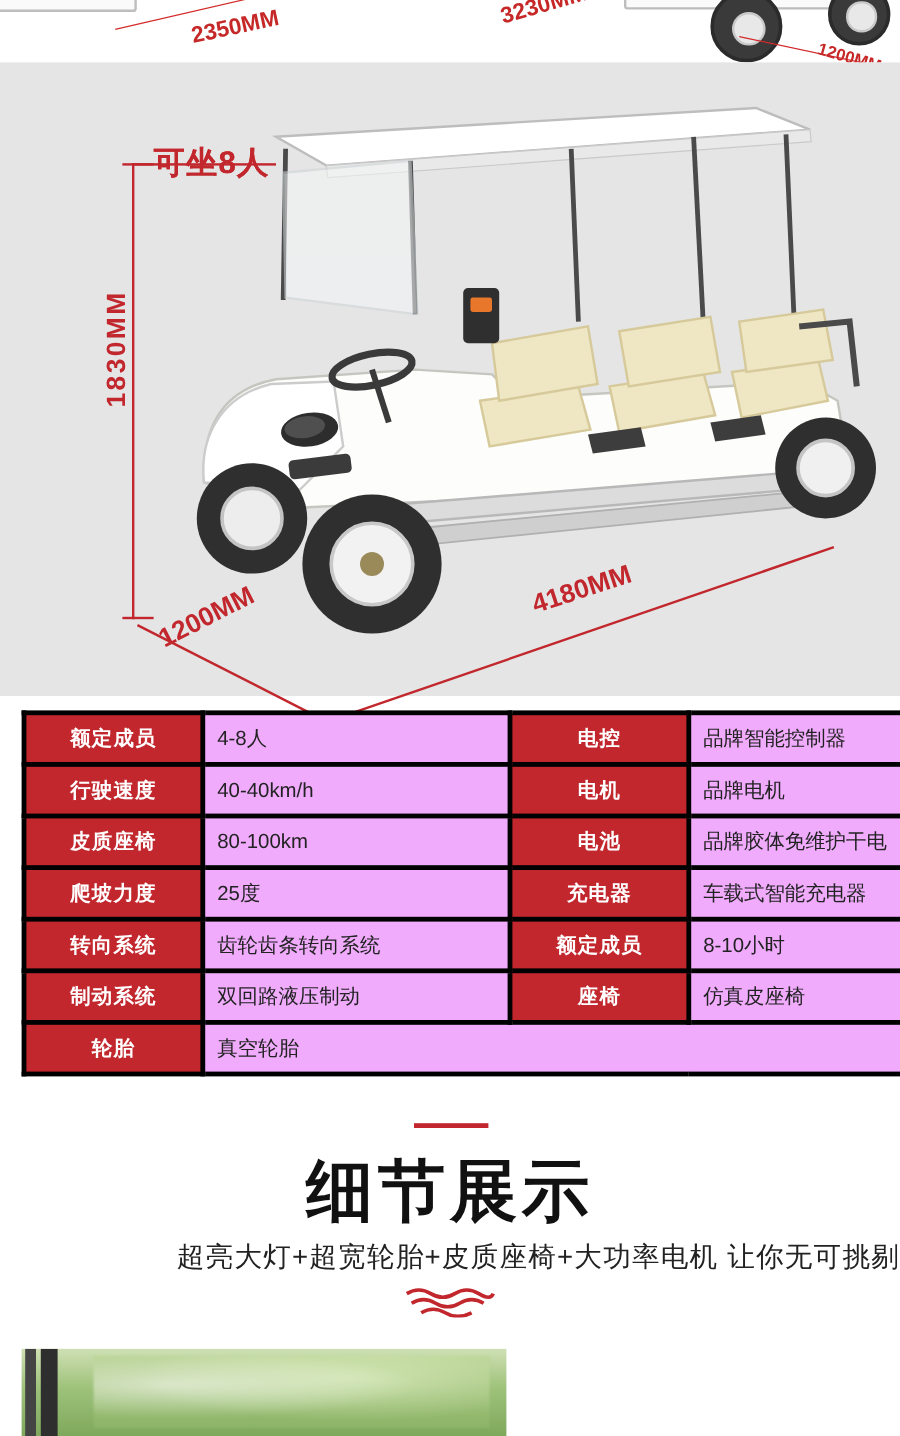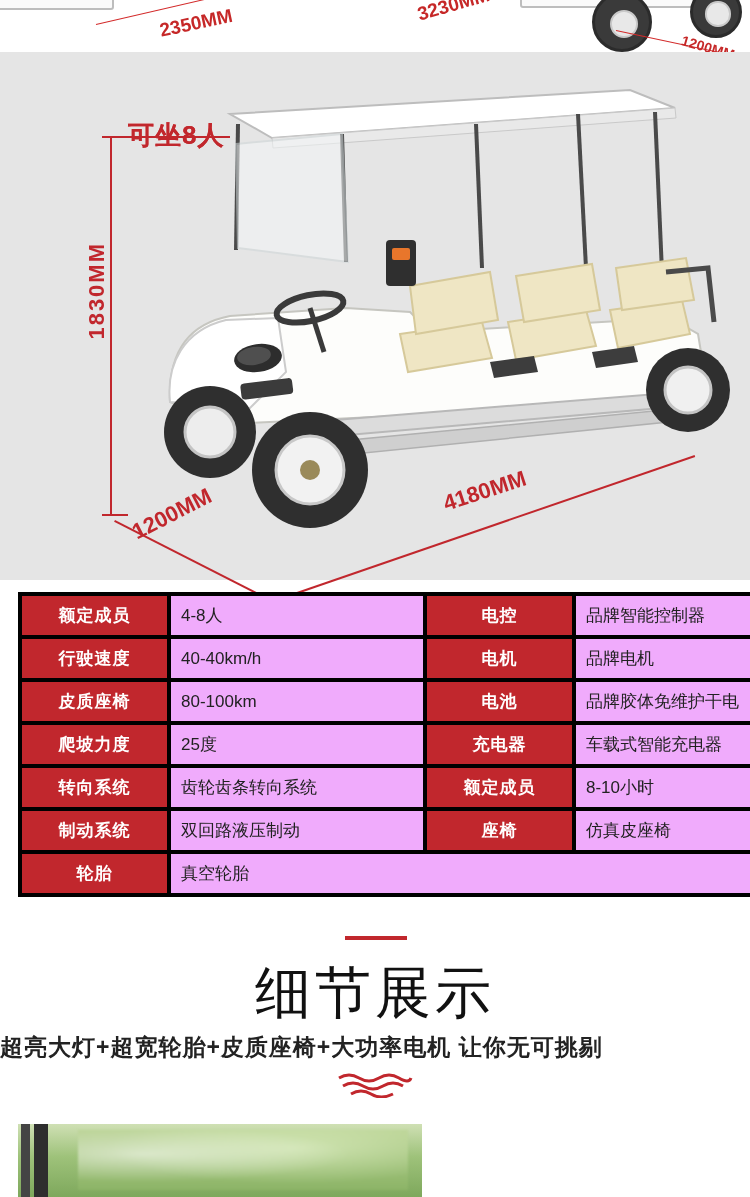--- a/index.html
+++ b/index.html
@@ -161,34 +161,33 @@
     left: 345px; top: 936px;
     width: 62px; height: 4px;
     background: #c1272d;
   }
   .big-title {
     position: absolute;
     left: 0; top: 956px;
     width: 750px;
     text-align: center;
     font-size: 56px;
-    font-weight: normal;
+    font-weight: bold;
     color: #111;
     letter-spacing: 4px;
     font-family: "DejaVu Sans", "Liberation Sans", sans-serif;
   }
   .sub-title {
     position: absolute;
     left: 0; top: 1032px;
     width: 750px;
-    text-align: left;
+    text-align: right;
     font-size: 23px;
     color: #222;
     letter-spacing: 1px;
-    font-weight: bold;
   }
   .wave {
     position: absolute;
     left: 0; top: 1072px;
     width: 750px;
     text-align: center;
   }
 
   
   .photo-strip {

